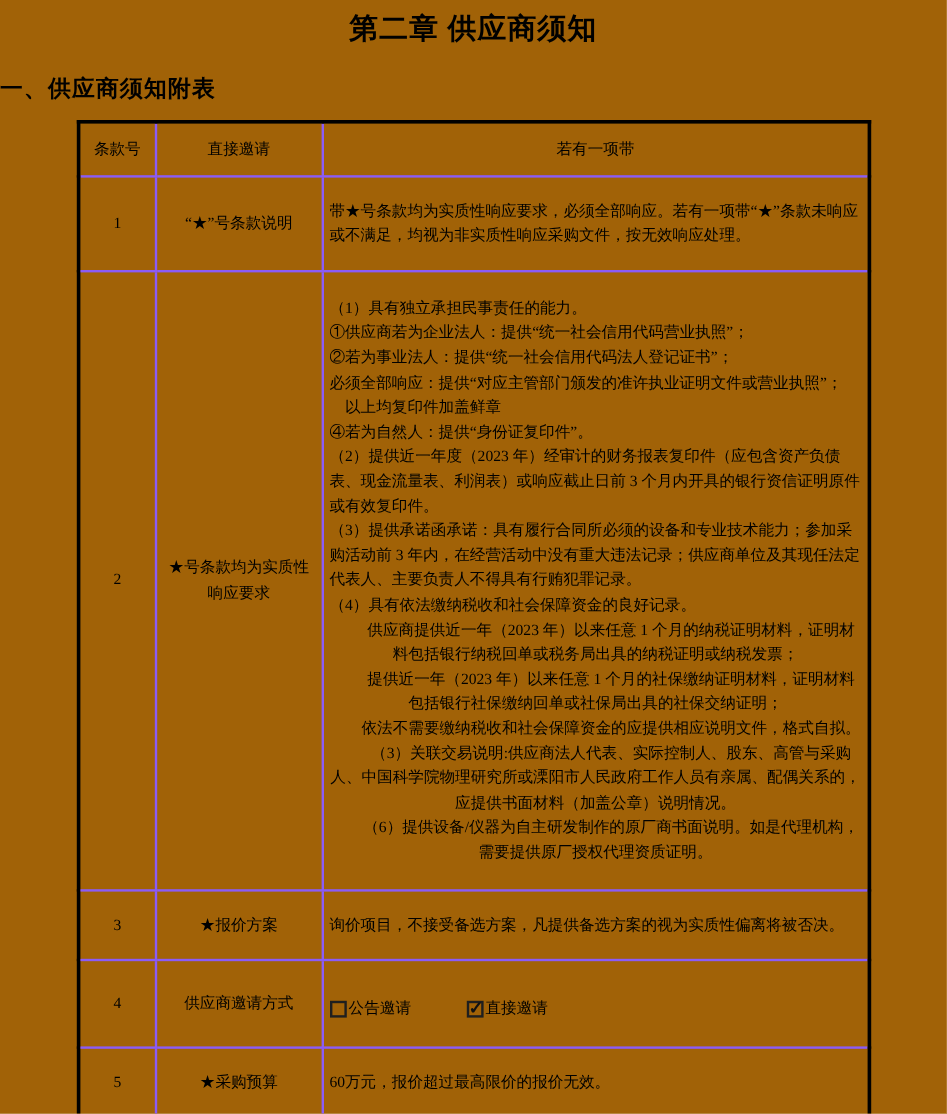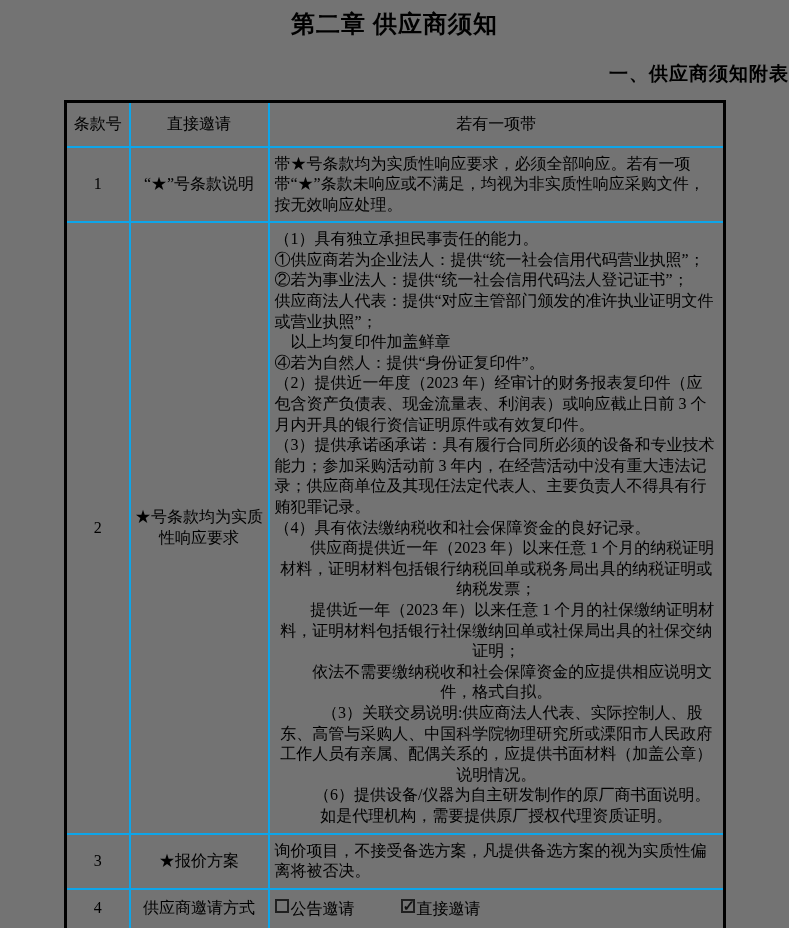--- a/index.html
+++ b/index.html
@@ -3,70 +3,70 @@
 <meta charset="utf-8">
 <style>
   * { box-sizing: border-box; }
   html, body { margin: 0; padding: 0; }
   body {
     width: 789px; height: 928px;
     background: #ffffff;
     color: #000000;
     font-family: "Liberation Serif", "DejaVu Serif", serif;
   }
-  .page { position: relative; width: 789px; height: 928px; overflow: hidden; background:#737373; }
+  .page { position: relative; width: 789px; height: 928px; overflow: hidden; background:#a16207; }
 
   .title {
     position: absolute; top: 8px; left: 0; width: 100%;
     margin: 0; text-align: center;
     font-size: 24px; font-weight: 700; letter-spacing: 1px;
   }
   .subtitle {
     position: absolute; top: 61px; left: 0; width: 100%;
-    margin: 0; text-align: right;
+    margin: 0; text-align: left;
     font-size: 19px; font-weight: 700; letter-spacing: 1px;
   }
 
   table.terms {
     position: absolute; top: 100px; left: 64px;
     width: 659px;
     border-collapse: collapse; table-layout: fixed;
     border: 3px solid #000;
   }
   col.c-no   { width: 64px; }
   col.c-name { width: 139px; }
   col.c-desc { width: 456px; }
 
   th, td {
-    border: 2px solid #0ea5e9;
-    font-size: 16px;
+    border: 2px solid #8b5cf6;
+    font-size: 13px;
     line-height: 20.6px;
     font-weight: 400;
     padding: 1px 4px;
     overflow: hidden;
   }
   thead tr { height: 45px; }
   th { text-align: center; vertical-align: middle; }
 
   tbody tr:nth-child(1) { height: 51px; }
   tbody tr:nth-child(2) { height: 516px; }
   tbody tr:nth-child(3) { height: 36px; }
   tbody tr:nth-child(4) { height: 40px; }
   tbody tr:nth-child(5) { height: 42px; }
   tbody tr:nth-child(6) { height: 42px; }
   tbody tr:nth-child(7) { height: 28px; }
 
   td.cell-no, td.cell-name { text-align: center; vertical-align: middle; }
-  td.cell-content { text-align: left; vertical-align: middle; padding: 6px 5px; }
+  td.cell-content { text-align: left; vertical-align: middle; padding: 18px 5px; }
 
   .para { margin: 0; }
   .para.indent-1 { text-indent: 1em; }
   .para.indent-2 { text-indent: 2em; text-align: center; }
 
-  .cb-item { display: inline-flex; align-items: flex-start; margin-right: 46px; }
+  .cb-item { display: inline-flex; align-items: center; margin-right: 46px; margin-top: 11px; }
   .cb-item:last-child { margin-right: 0; }
   .checkbox {
     width: 14px; height: 14px;
     border: 2px solid #1f1f1f;
     display: inline-block;
     margin-right: 2px;
     position: relative;
     flex: 0 0 auto;
   }
   .checkbox.checked::after {
@@ -104,21 +104,21 @@
             <div class="para indent-0">带★号条款均为实质性响应要求，必须全部响应。若有一项带“★”条款未响应或不满足，均视为非实质性响应采购文件，按无效响应处理。</div>
           </td>
     </tr>
         <tr>
       <td class="cell-no">2</td>
       <td class="cell-name">★号条款均为实质性响应要求</td>
       <td class="cell-content">
             <div class="para indent-0">（1）具有独立承担民事责任的能力。</div>
             <div class="para indent-0">①供应商若为企业法人：提供“统一社会信用代码营业执照”；</div>
             <div class="para indent-0">②若为事业法人：提供“统一社会信用代码法人登记证书”；</div>
-            <div class="para indent-0">供应商法人代表：提供“对应主管部门颁发的准许执业证明文件或营业执照”；</div>
+            <div class="para indent-0">必须全部响应：提供“对应主管部门颁发的准许执业证明文件或营业执照”；</div>
             <div class="para indent-1">以上均复印件加盖鲜章</div>
             <div class="para indent-0">④若为自然人：提供“身份证复印件”。</div>
             <div class="para indent-0">（2）提供近一年度（2023 年）经审计的财务报表复印件（应包含资产负债表、现金流量表、利润表）或响应截止日前 3 个月内开具的银行资信证明原件或有效复印件。</div>
             <div class="para indent-0">（3）提供承诺函承诺：具有履行合同所必须的设备和专业技术能力；参加采购活动前 3 年内，在经营活动中没有重大违法记录；供应商单位及其现任法定代表人、主要负责人不得具有行贿犯罪记录。</div>
             <div class="para indent-0">（4）具有依法缴纳税收和社会保障资金的良好记录。</div>
             <div class="para indent-2">供应商提供近一年（2023 年）以来任意 1 个月的纳税证明材料，证明材料包括银行纳税回单或税务局出具的纳税证明或纳税发票；</div>
             <div class="para indent-2">提供近一年（2023 年）以来任意 1 个月的社保缴纳证明材料，证明材料包括银行社保缴纳回单或社保局出具的社保交纳证明；</div>
             <div class="para indent-2">依法不需要缴纳税收和社会保障资金的应提供相应说明文件，格式自拟。</div>
             <div class="para indent-2">（3）关联交易说明:供应商法人代表、实际控制人、股东、高管与采购人、中国科学院物理研究所或溧阳市人民政府工作人员有亲属、配偶关系的，应提供书面材料（加盖公章）说明情况。</div>
             <div class="para indent-2">（6）提供设备/仪器为自主研发制作的原厂商书面说明。如是代理机构，需要提供原厂授权代理资质证明。</div>

